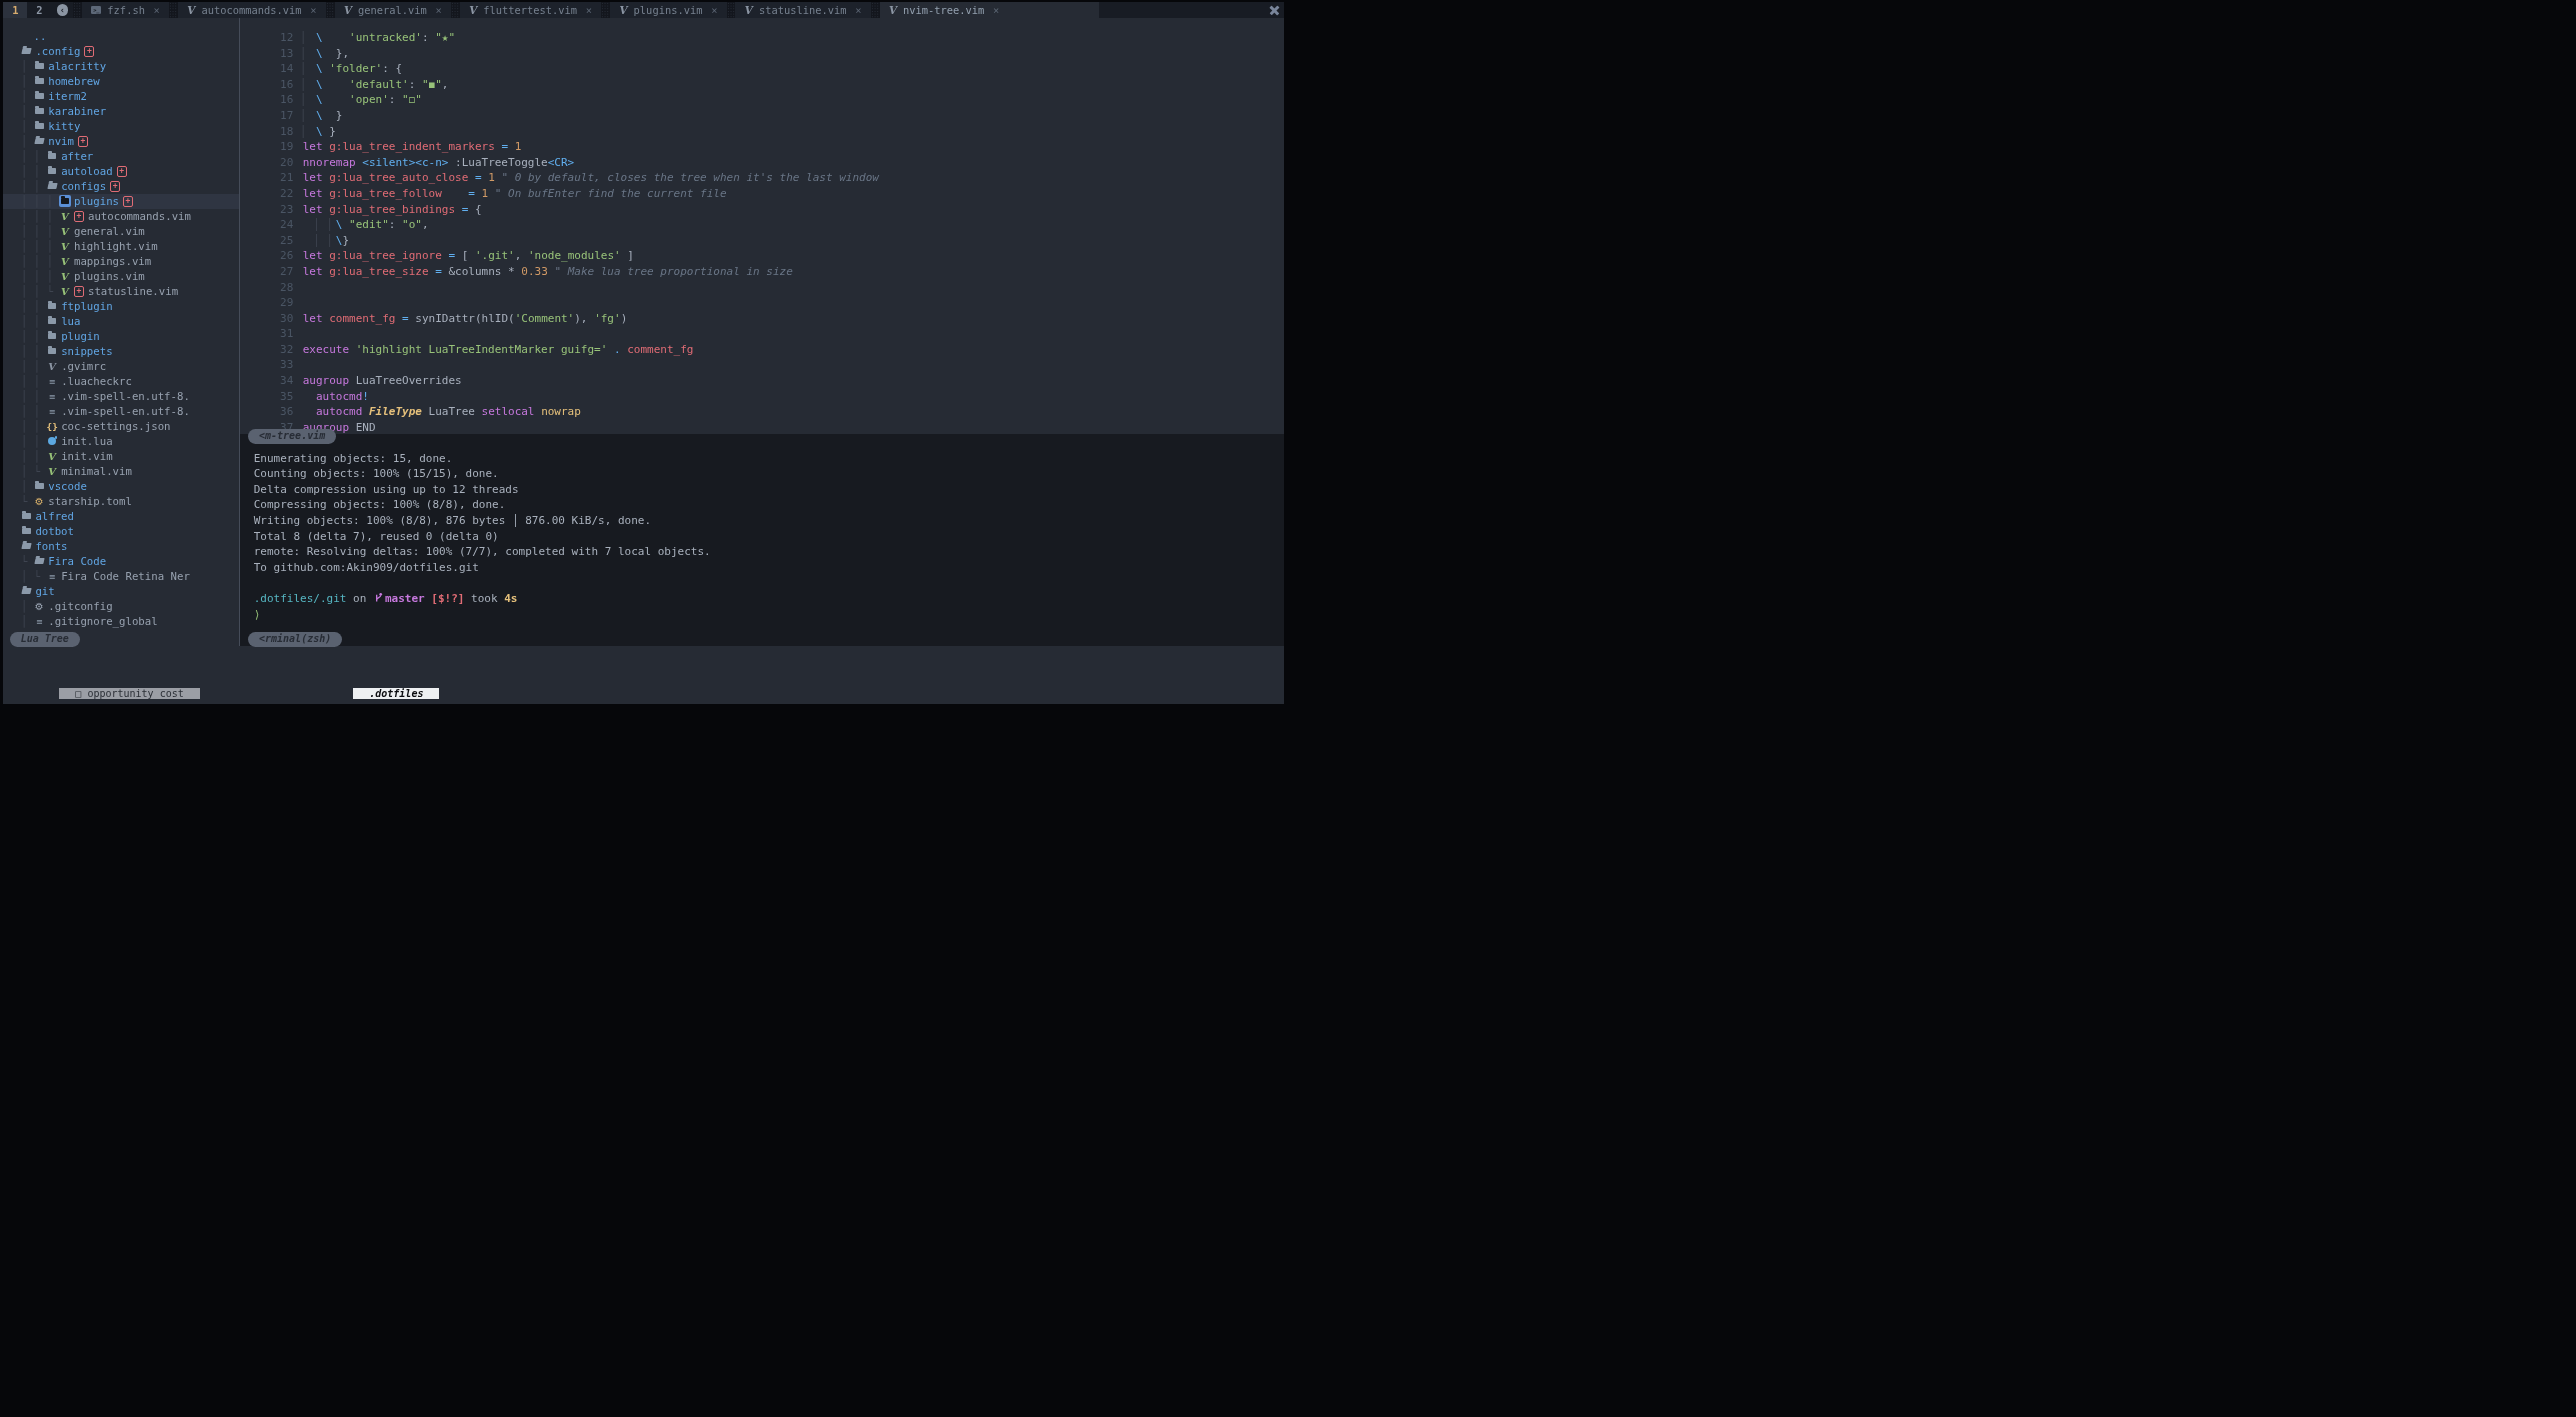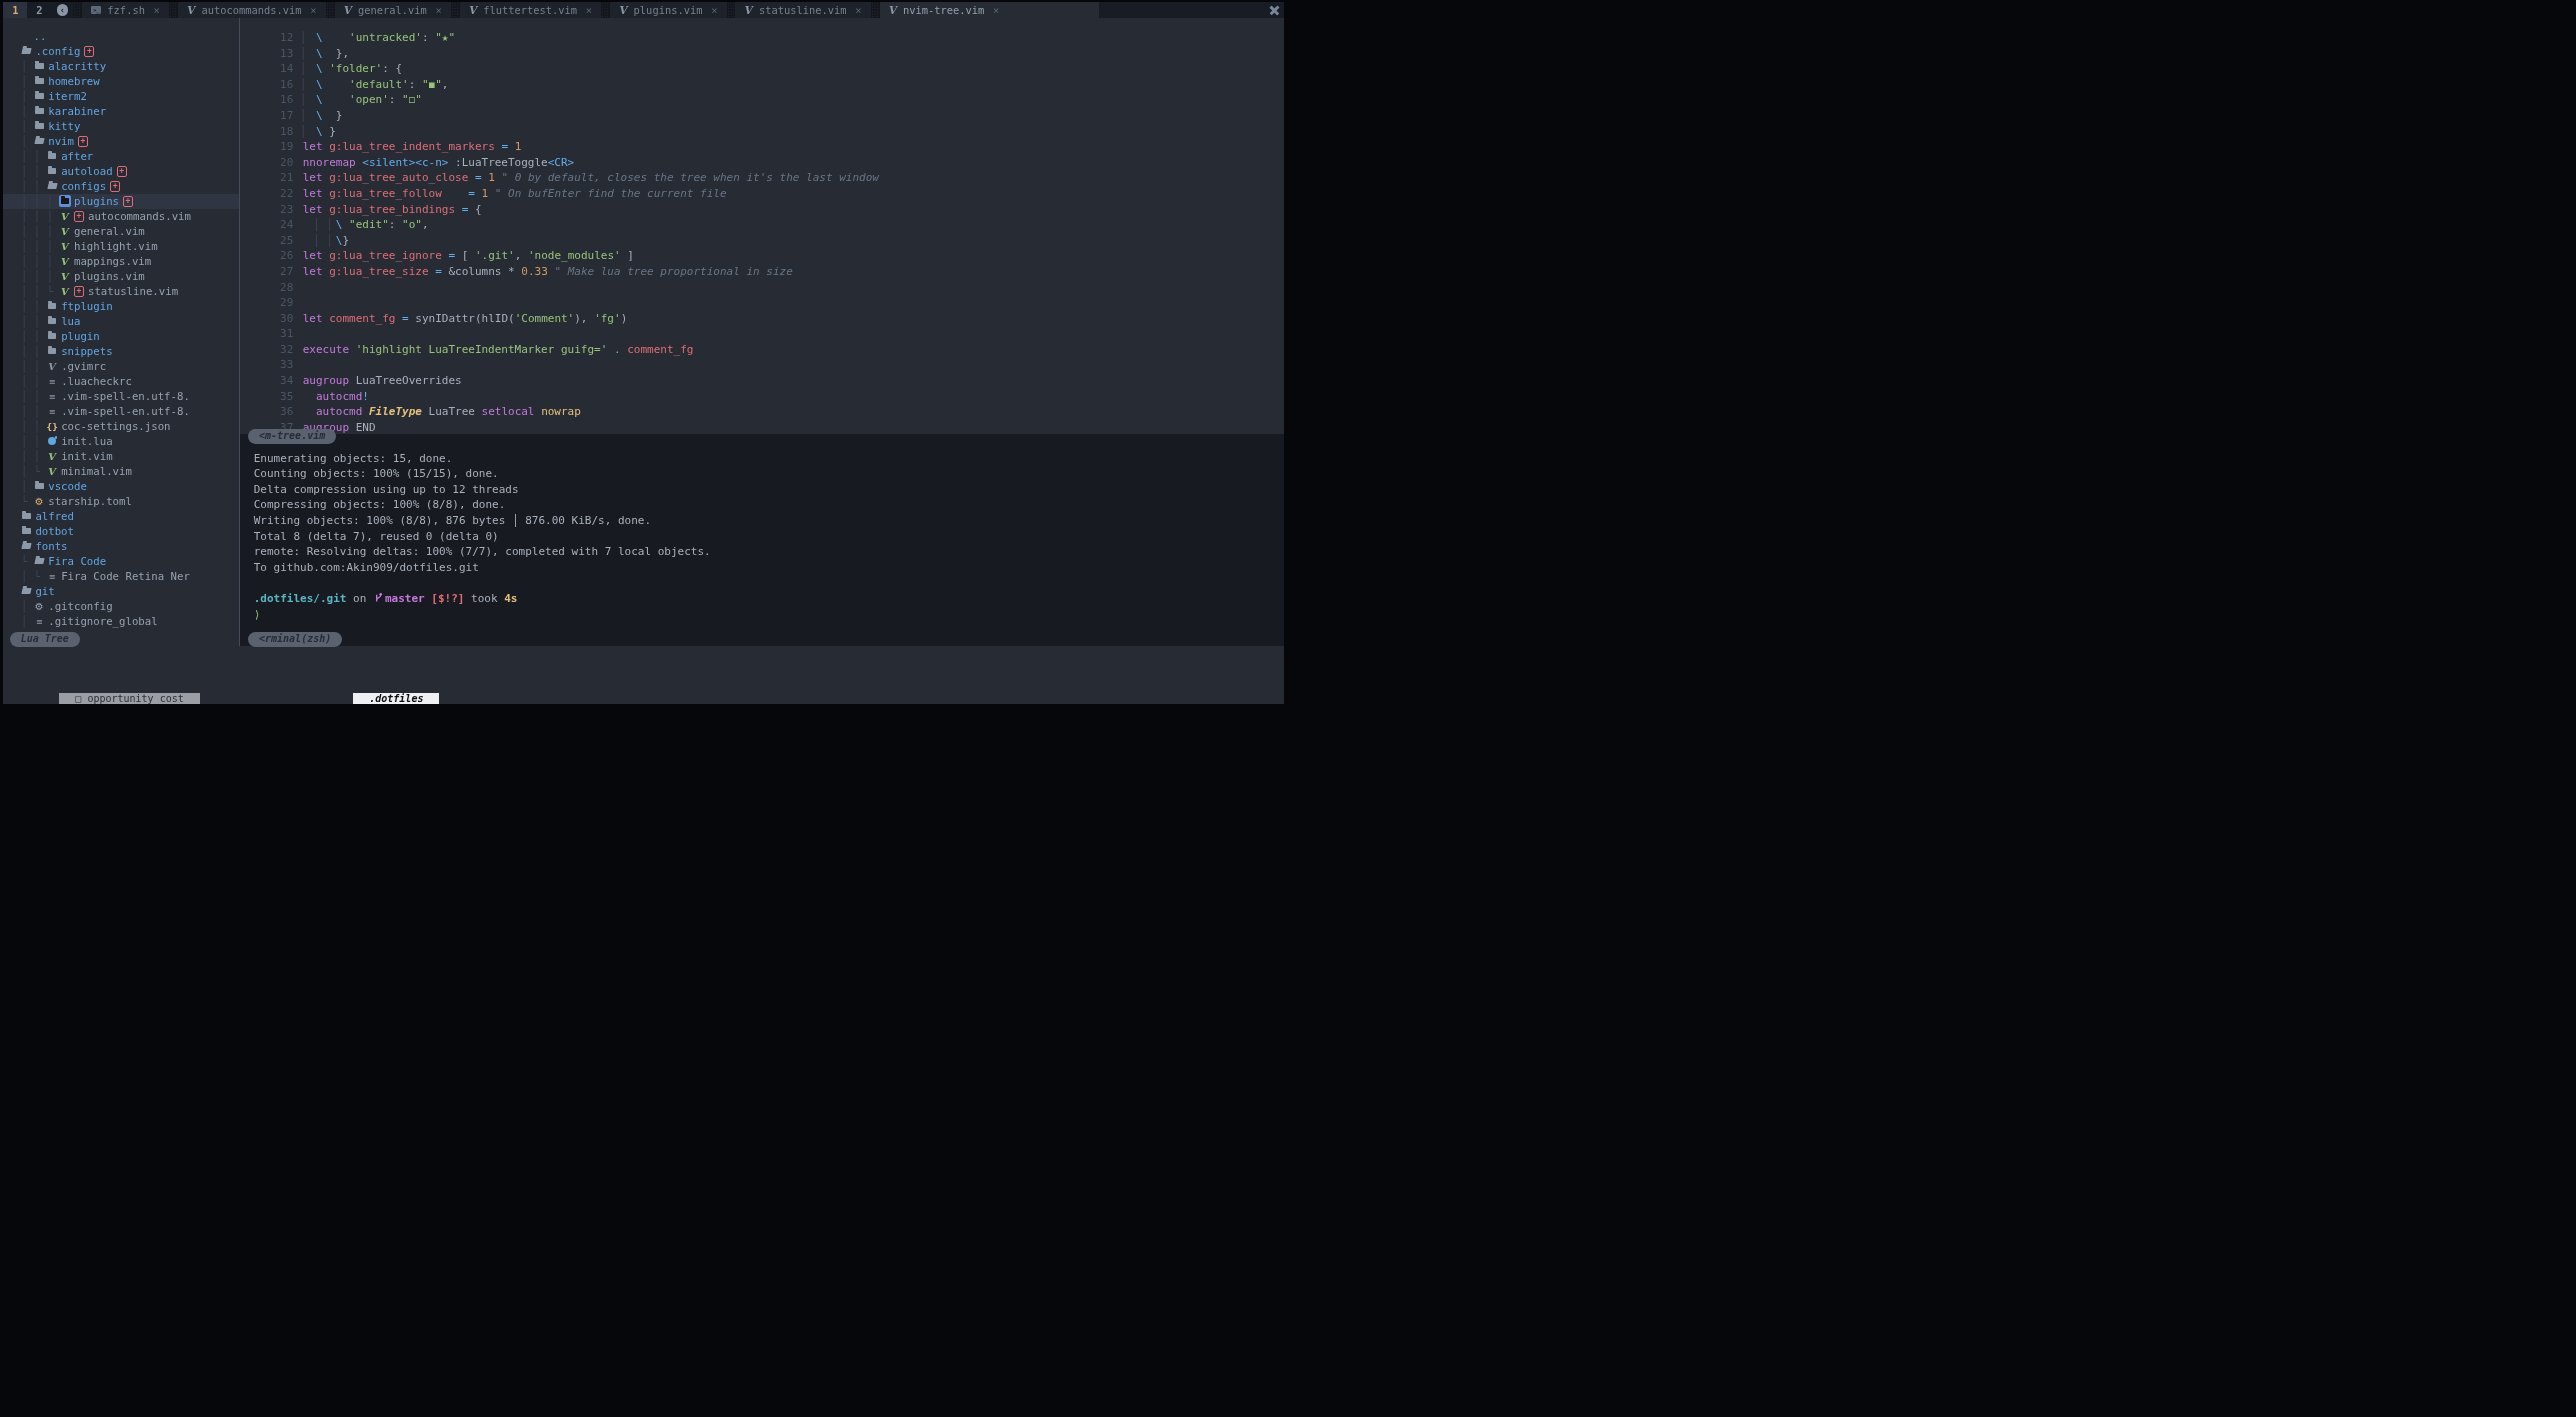--- a/index.html
+++ b/index.html
@@ -64,40 +64,40 @@
   .tk-y{color:#e5c07b;}
   .tk-yi{color:#e5c07b;font-style:italic;font-weight:bold;}
   .tk-c{color:#697586;font-style:italic;}
   .tk-gd{color:#3e4450;}
 
   
   .term-pane{position:absolute;left:237px;top:432px;right:0;height:212px;background:#171a20;overflow:hidden;}
   .term-rows{padding:16.7px 0 0 13.4px;}
   .tmrow{height:15.6px;line-height:15.6px;font-size:11px;white-space:pre;display:flex;align-items:center;}
   .tk-t{color:#a9b1bd;}
-  .tk-cb{color:#56b6c2;font-weight:bold;}
+  .tk-cb{color:#56b6c2;font-weight:normal;}
   .tk-pb{color:#c678dd;font-weight:bold;}
   .tk-rb{color:#e06c75;font-weight:bold;}
   .tk-yb{color:#e5c07b;font-weight:bold;}
   .tk-gb{color:#98c379;}
   .branchsvg{display:inline-block;margin:0 1.3px -1.3px 1.3px;}
 
   
   .pill{position:absolute;height:14.7px;line-height:14.7px;border-radius:7.4px;background:#5a6270;color:#272c35;
         font-size:10px;font-weight:bold;font-style:italic;padding:0 10.7px;white-space:nowrap;}
   .pill-mtree{left:245px;top:427px;}
   .pill-luatree{left:6.7px;top:630px;}
   .pill-rminal{left:245px;top:630px;}
 
   
   .msgline{position:absolute;left:0;top:646px;right:0;height:16px;line-height:16px;font-size:11px;color:#99a3b0;padding-left:4px;white-space:pre;}
   .tmuxbar{position:absolute;left:0;bottom:0;right:0;height:16px;display:flex;align-items:stretch;padding-left:10.7px;font-size:10px;}
   .blk{width:6.7px;flex:0 0 auto;}
   .tmux-body{display:flex;align-items:center;padding:0 16px;white-space:pre;}
-  .tmux-win{display:flex;align-items:flex-end;gap:16px;}
+  .tmux-win{display:flex;align-items:flex-start;gap:16px;}
   .tmux-gap{width:17.4px;}
   .w1-b1{background:#383c43;} .w1-b2{background:#60646b;}
   .w1-body{background:#9b9ea5;color:#2a2e35;}
   .w1-o1{background:#7b7f86;} .w1-o2{background:#51555c;} .w1-o3{background:#383c43;}
   .w2-b1{background:#4a4e55;} .w2-b2{background:#84878d;} .w2-b3{background:#b7b9be;}
   .w2-body{background:#eef0f2;color:#0c0d10;font-weight:bold;font-style:italic;}
   .w2-o1{background:#b7b9be;} .w2-o2{background:#84878d;} .w2-o3{background:#4a4e55;}
 </style>
 </head>
 <body>

